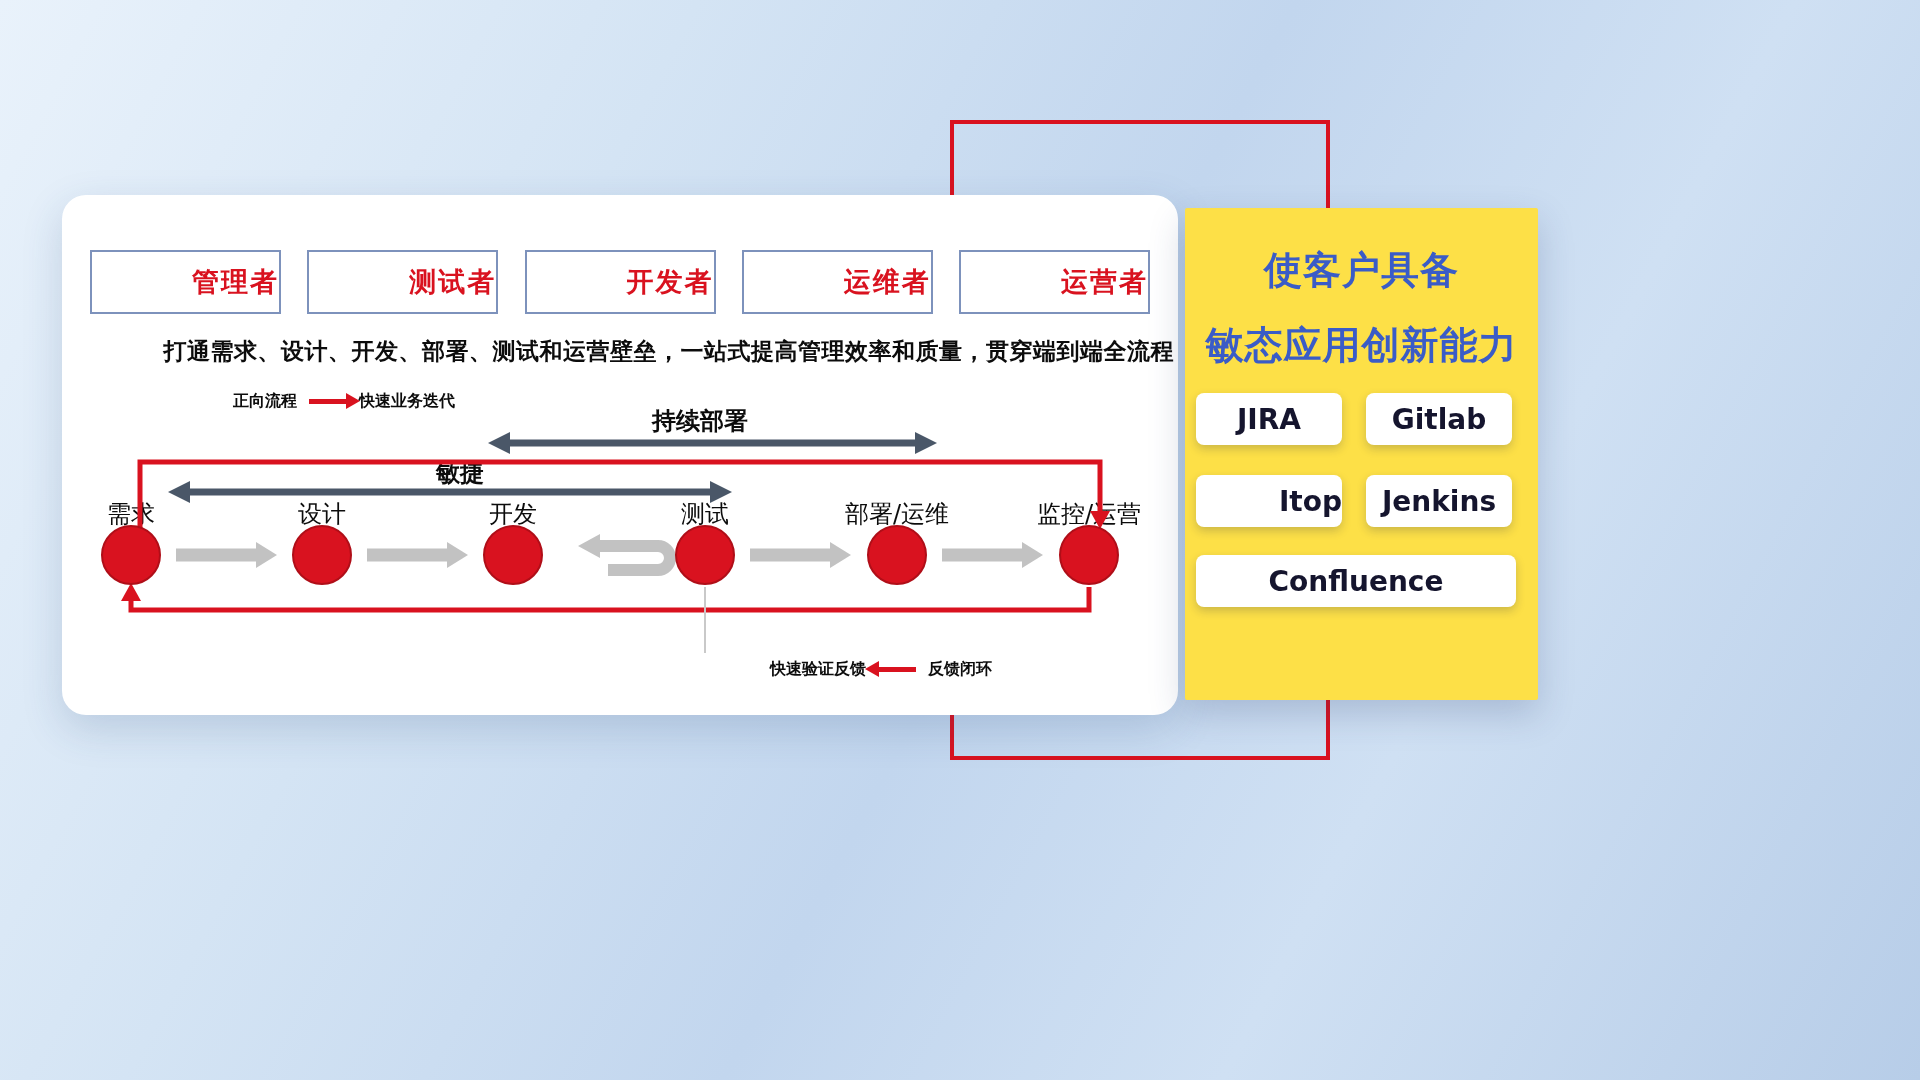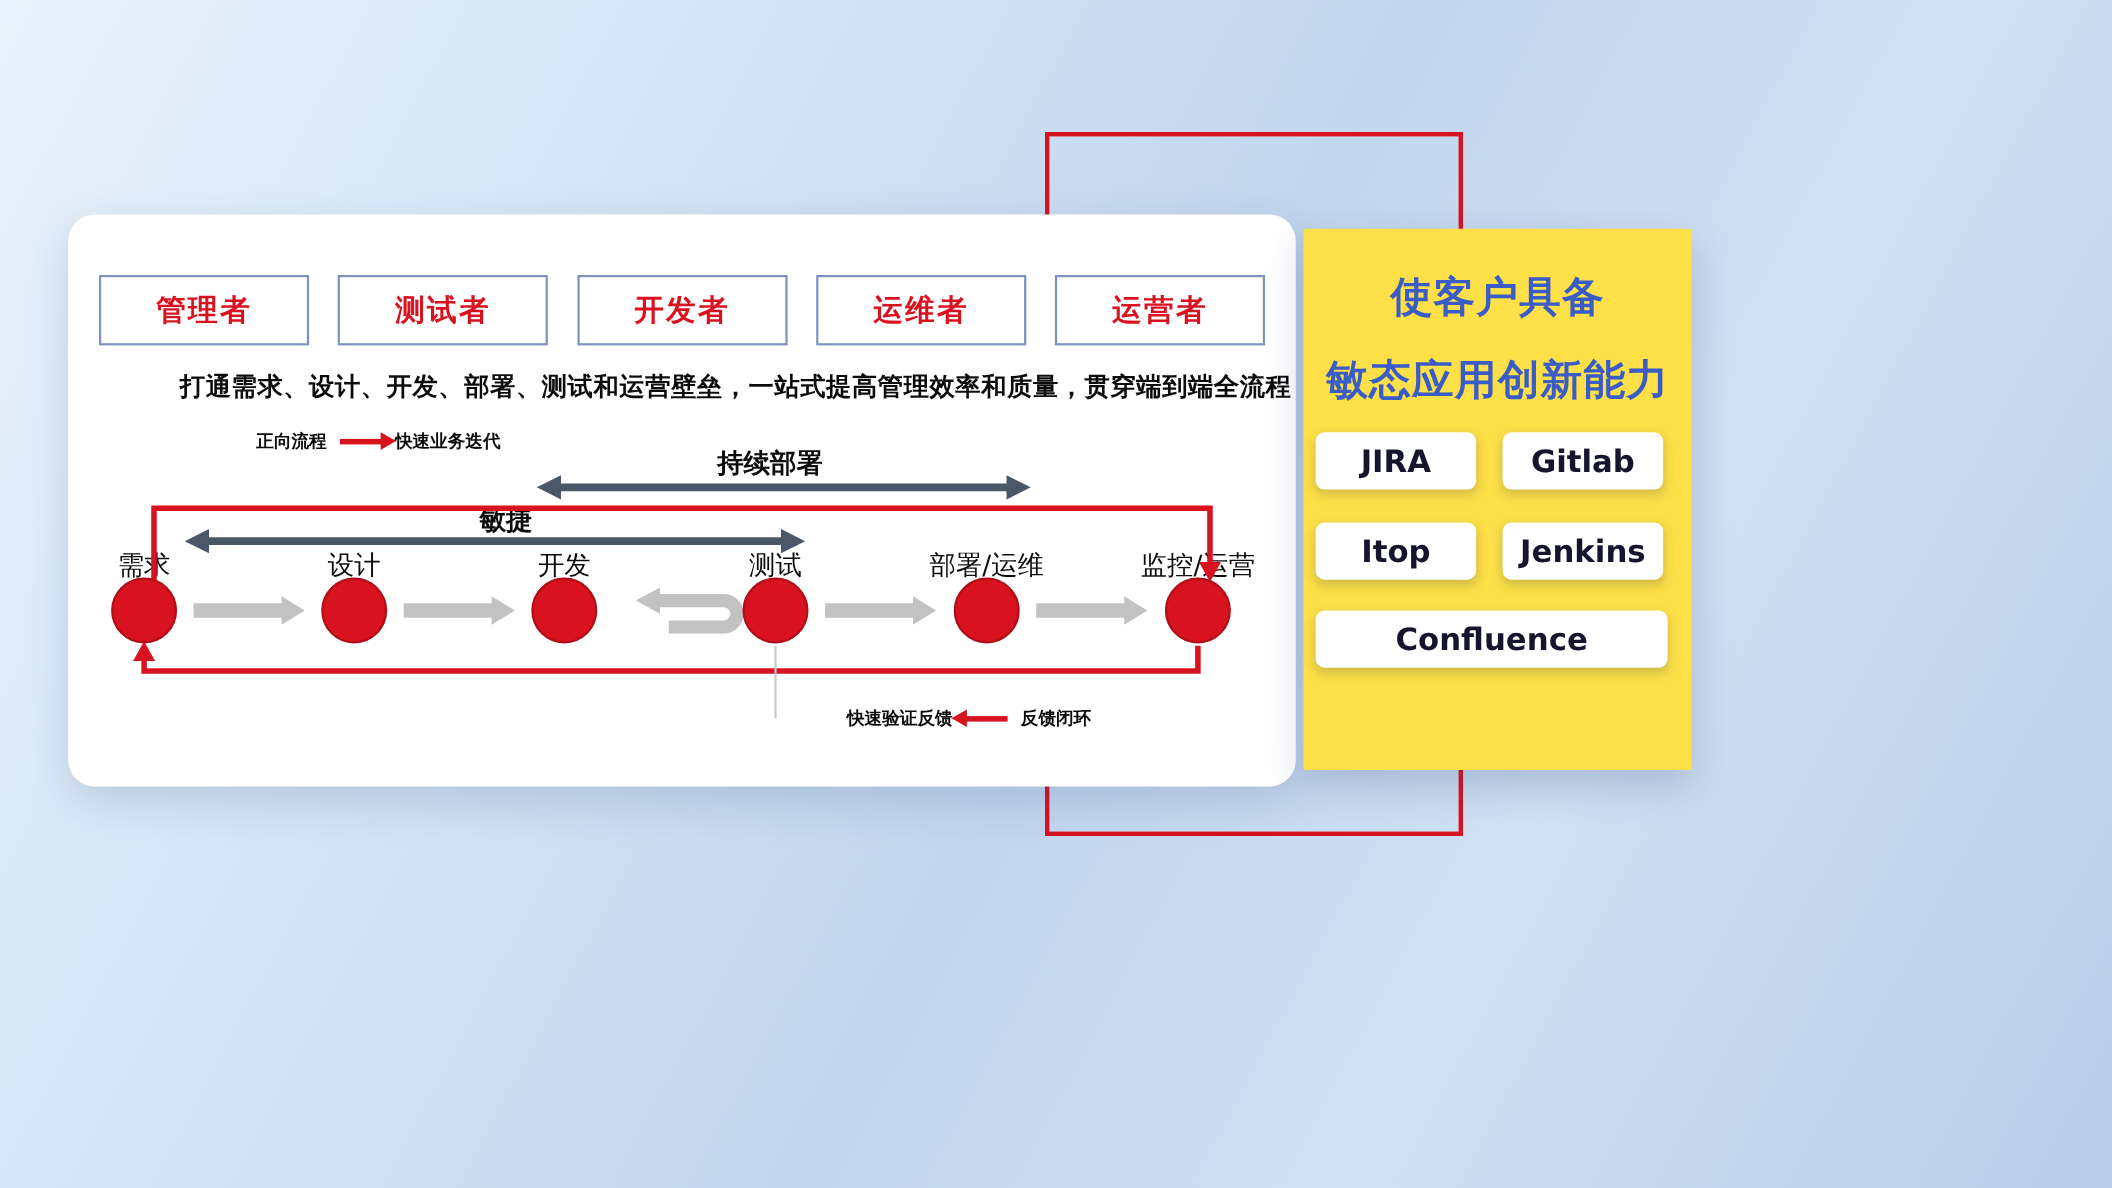--- a/index.html
+++ b/index.html
@@ -23,35 +23,35 @@
     box-shadow: 0 14px 40px rgba(40,70,120,0.18);
   }
 
   
   .roles-row {
     position: absolute; left: 28px; top: 55px; width: 1060px; height: 64px;
     display: flex; justify-content: space-between;
   }
   .role-box {
     width: 191px; height: 64px; border: 2px solid #7d92bc; background: #ffffff;
-    display: flex; align-items: center; justify-content: center;
+    display: flex; align-items: center; justify-content: flex-end;
     color: #d9121f; font-size: 27px; font-weight: bold; letter-spacing: 2px;
   }
 
   .description {
     position: absolute; left: 46px; top: 141px; width: 1066px;
     font-size: 23px; font-weight: bold; color: #0c0c0c; letter-spacing: 0.5px;
     white-space: nowrap;
     text-align: right;
   }
 
   
   .legend { position: absolute; display: flex; align-items: center; gap: 12px; height: 28px; }
   .legend-forward { left: 171px; top: 192px; }
-  .legend-feedback { left: 708px; top: 444px; }
+  .legend-feedback { left: 708px; top: 460px; }
   .legend-text { font-size: 16px; font-weight: bold; color: #0c0c0c; }
   .arrow-right { width: 38px; height: 5px; background: #d9121f; position: relative; }
   .arrow-right::after {
     content: ''; position: absolute; right: -13px; top: -5.5px;
     border-left: 14px solid #d9121f; border-top: 8px solid transparent; border-bottom: 8px solid transparent;
   }
   .arrow-left { width: 38px; height: 5px; background: #d9121f; position: relative; }
   .arrow-left::before {
     content: ''; position: absolute; left: -13px; top: -5.5px;
     border-right: 14px solid #d9121f; border-top: 8px solid transparent; border-bottom: 8px solid transparent;
@@ -80,21 +80,21 @@
   .rp-title-1 { top: 37px; }
   .rp-title-2 { top: 112px; }
   .tool-box {
     position: absolute; background: #ffffff; border-radius: 8px;
     box-shadow: 0 4px 10px rgba(30,40,70,0.22);
     display: flex; align-items: center; justify-content: center;
     font-size: 28px; font-weight: bold; color: #15152e;
   }
   .tool-jira { left: 11px; top: 185px; width: 146px; height: 52px; }
   .tool-gitlab { left: 181px; top: 185px; width: 146px; height: 52px; }
-  .tool-itop { left: 11px; top: 267px; width: 146px; height: 52px; }
+  .tool-itop { left: 11px; top: 267px; width: 146px; height: 52px; justify-content: flex-end; }
   .tool-jenkins { left: 181px; top: 267px; width: 146px; height: 52px; }
   .tool-confluence { left: 11px; top: 347px; width: 320px; height: 52px; }
 </style>
 </head>
 <body>
 
 <div class="red-frame"></div>
 
 <div class="main-panel">
 

